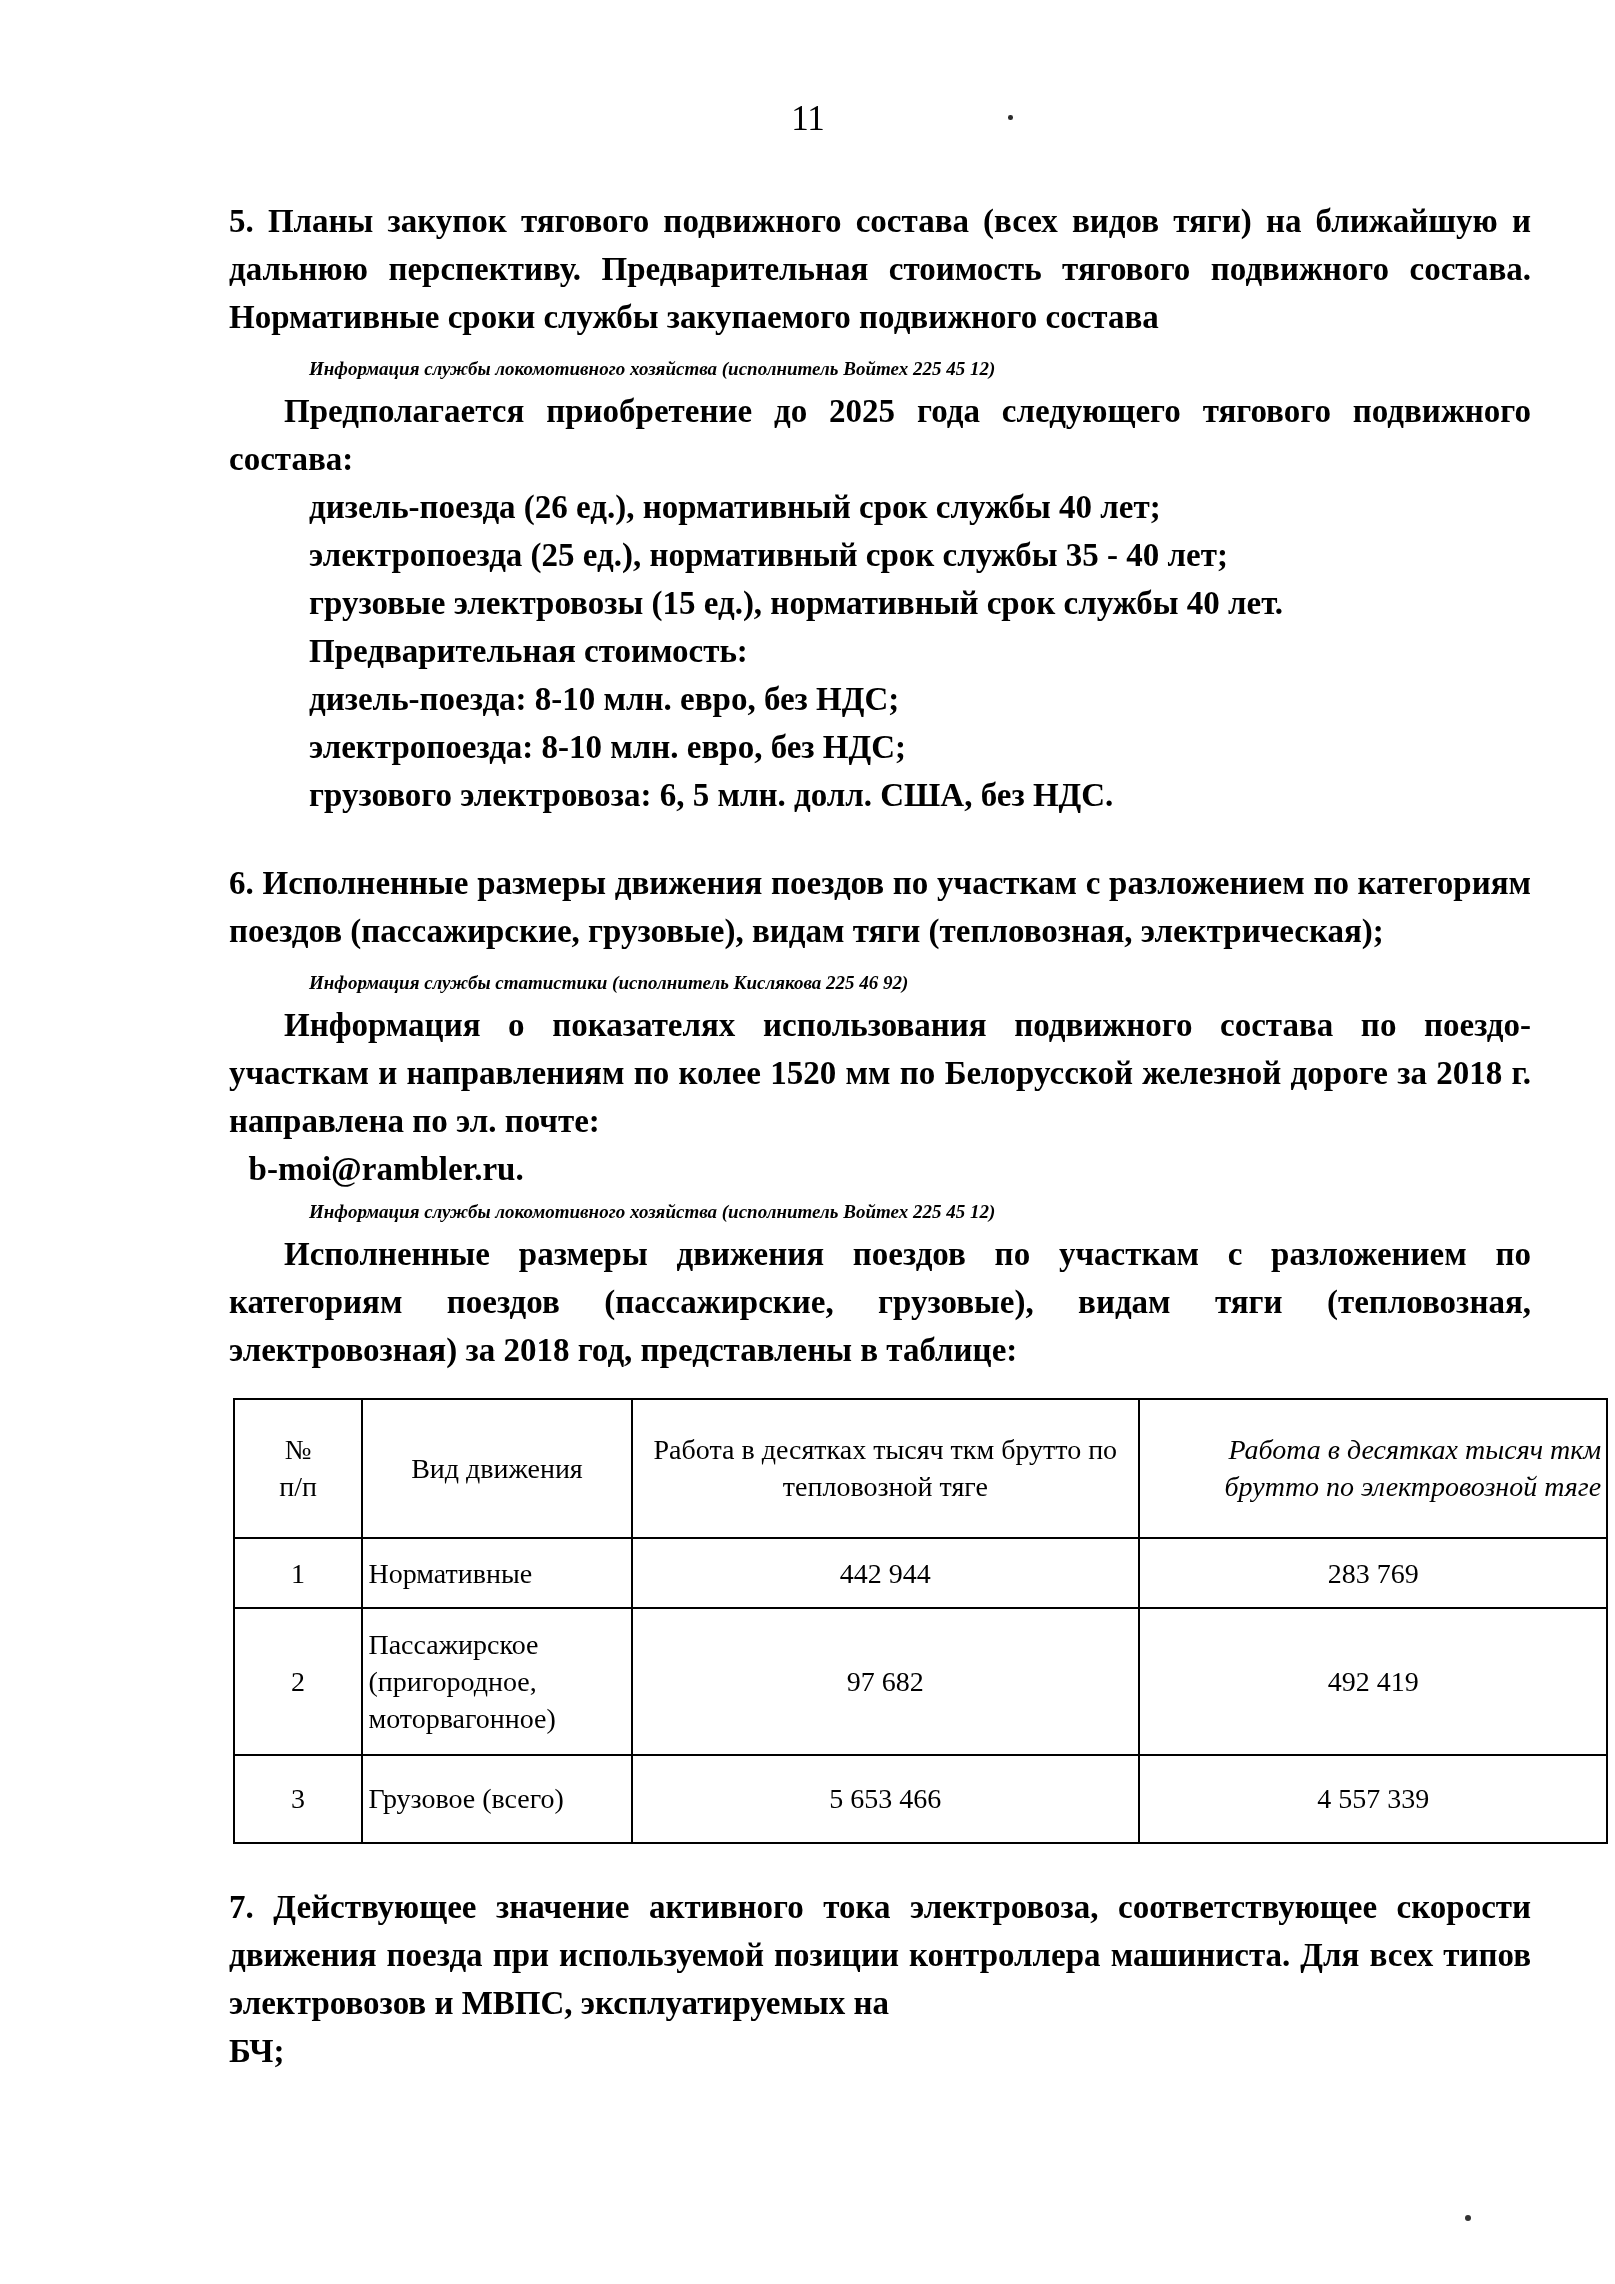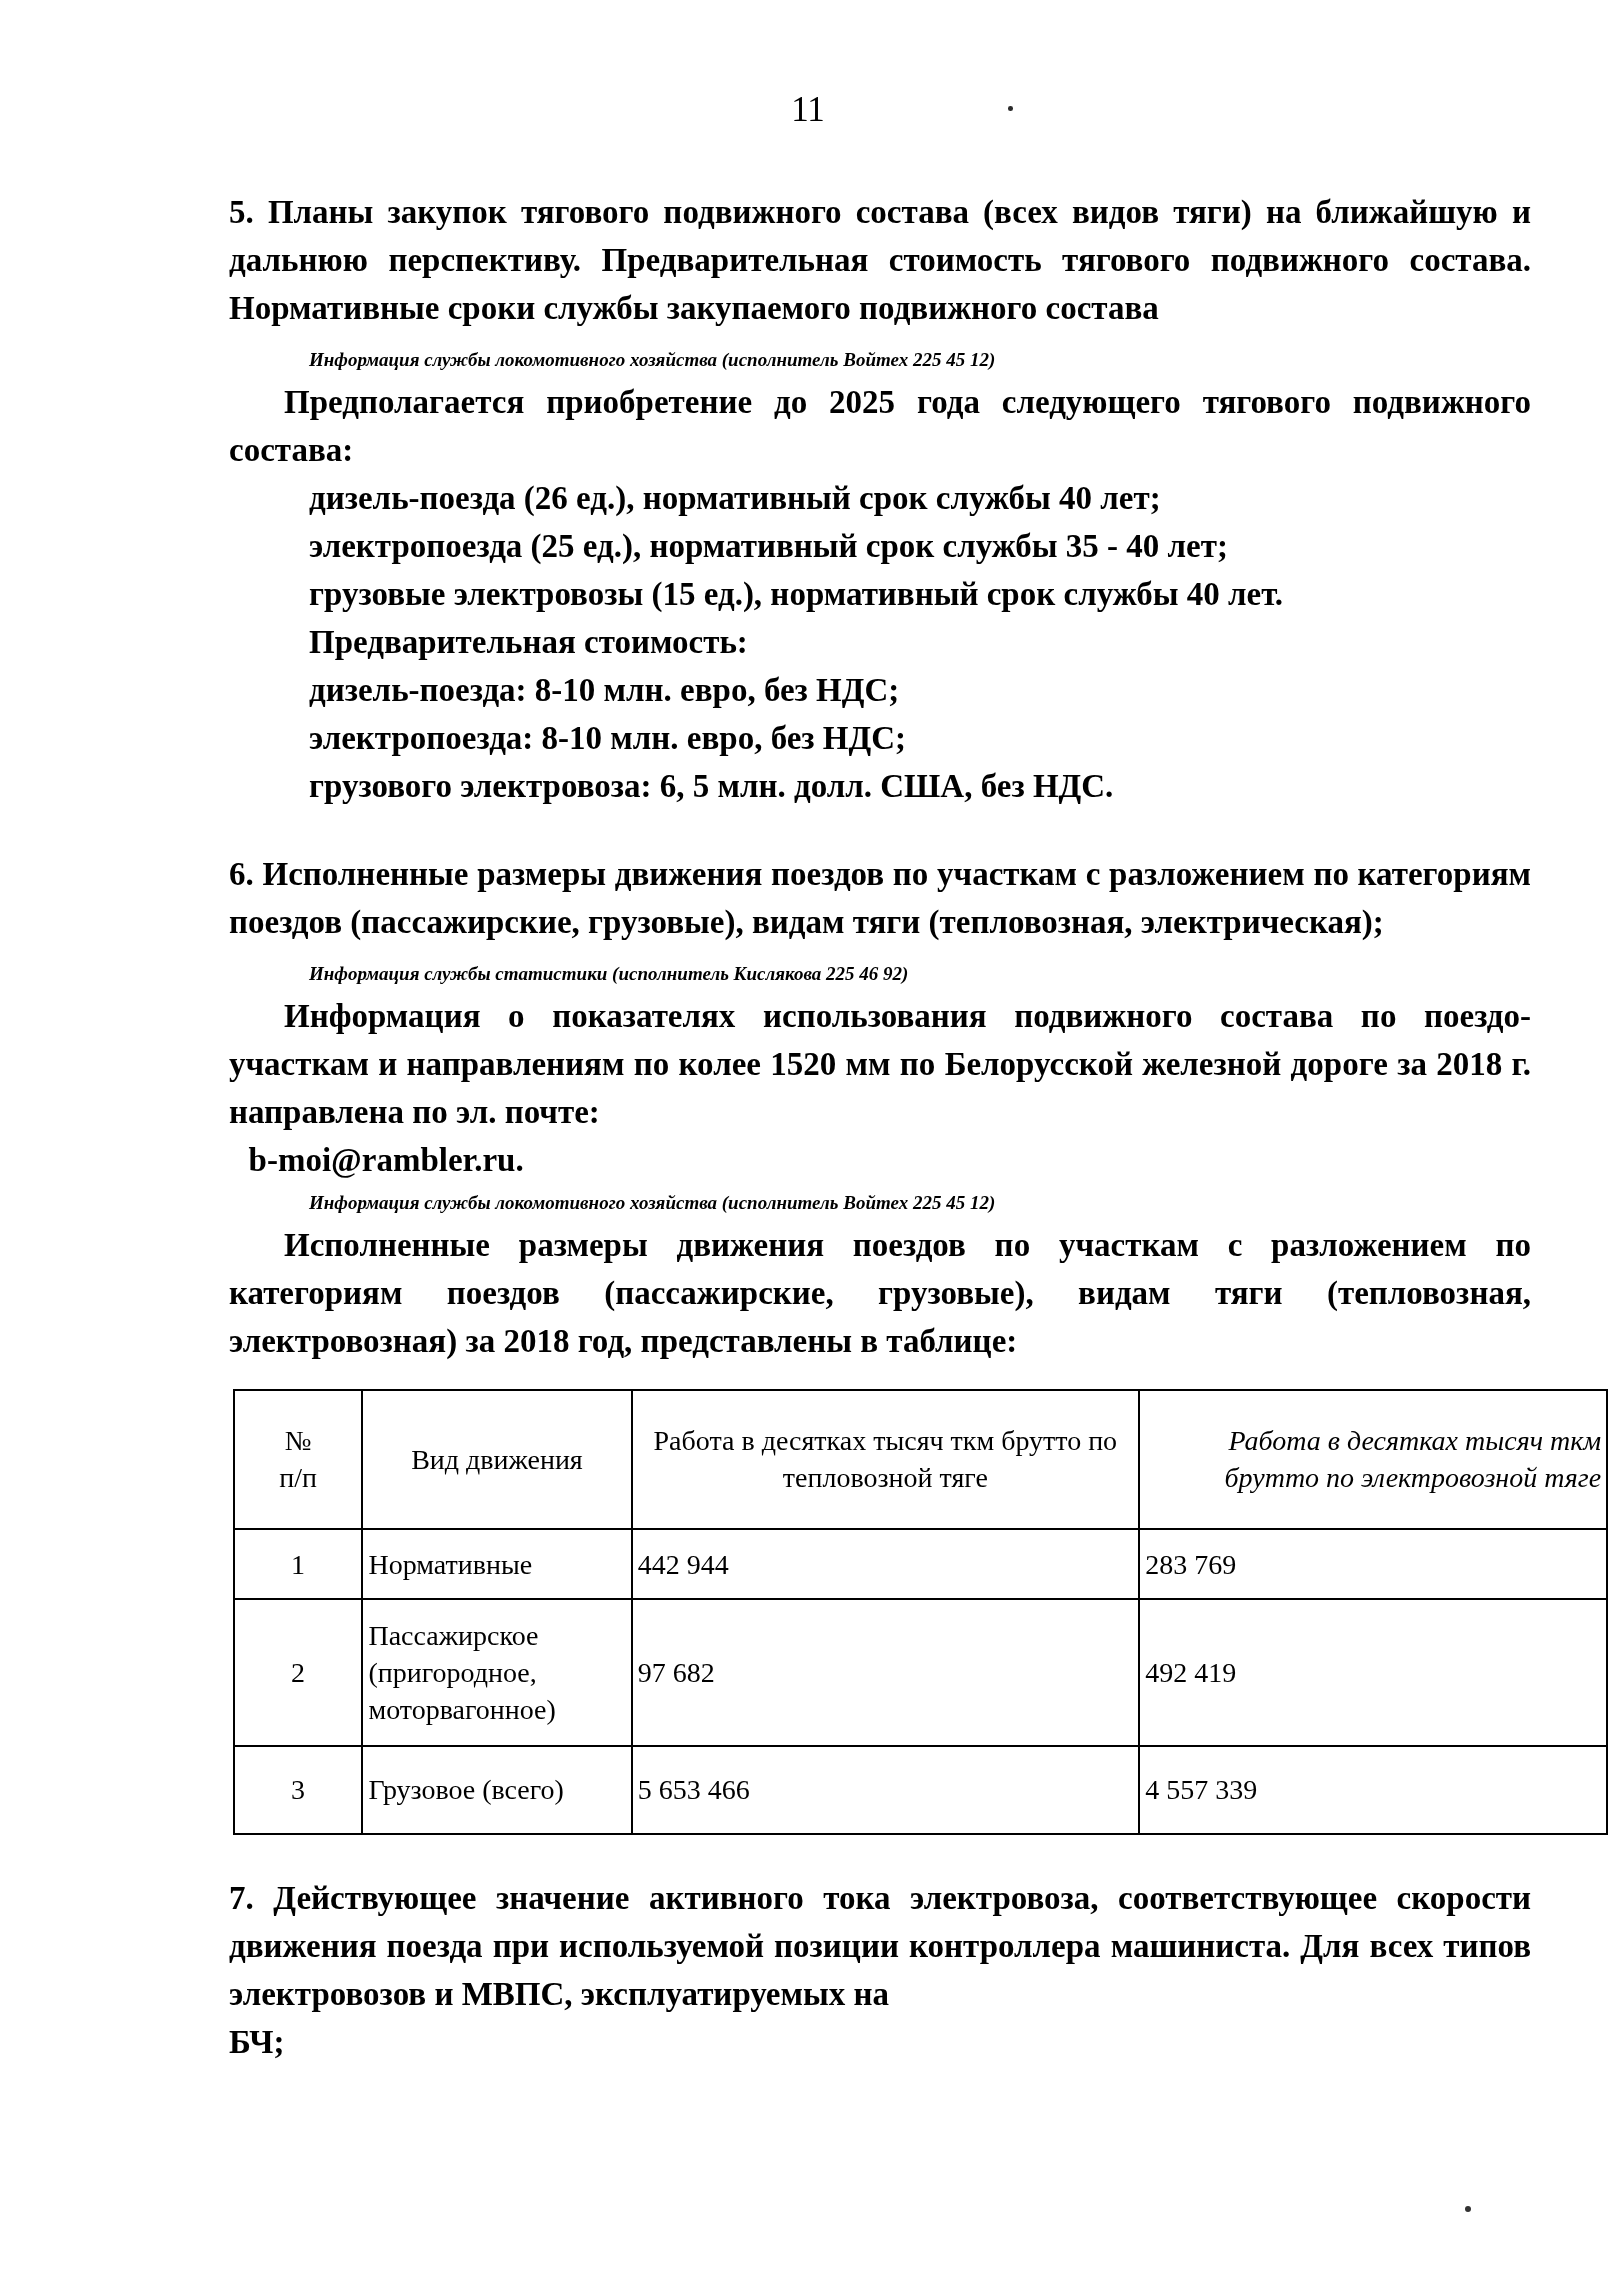--- a/index.html
+++ b/index.html
@@ -11,21 +11,21 @@
     width: 1616px;
     height: 2284px;
     font-family: "Liberation Serif", "DejaVu Serif", serif;
     color: #000000;
     position: relative;
     overflow: hidden;
   }
 
   .page {
     position: absolute;
-    top: 7px;
+    top: 16px;
     left: 0;
     width: 1616px;
     height: 1640px;
     background: #ffffff;
   }
 
   .page-number {
     position: absolute;
     top: 83px;
     left: 0;
@@ -115,21 +115,21 @@
     font-weight: normal;
     vertical-align: middle;
   }
   th.h-num     { width: 116px;  text-align: center; }
   th.h-kind    { width: 257px;  text-align: center; }
   th.h-diesel  { width: 495px;  text-align: center; }
   th.h-elec    { width: 456px;  text-align: right; font-style: italic; }
 
   td.c-num    { text-align: center; }
   td.c-kind   { text-align: left; padding-left: 14.3px; }
-  td.c-val    { text-align: left; border-radius: 7px; }
+  td.c-val    { text-align: center; border-radius: 7px; }
 
   thead td, thead th { height: 130px; }
   tr.r1 td { height: 60px; }
   tr.r2 td { height: 137px; }
   tr.r3 td { height: 78px; }
 
   .tail { margin-top: 39px; }
 </style>
 </head>
 <body>

